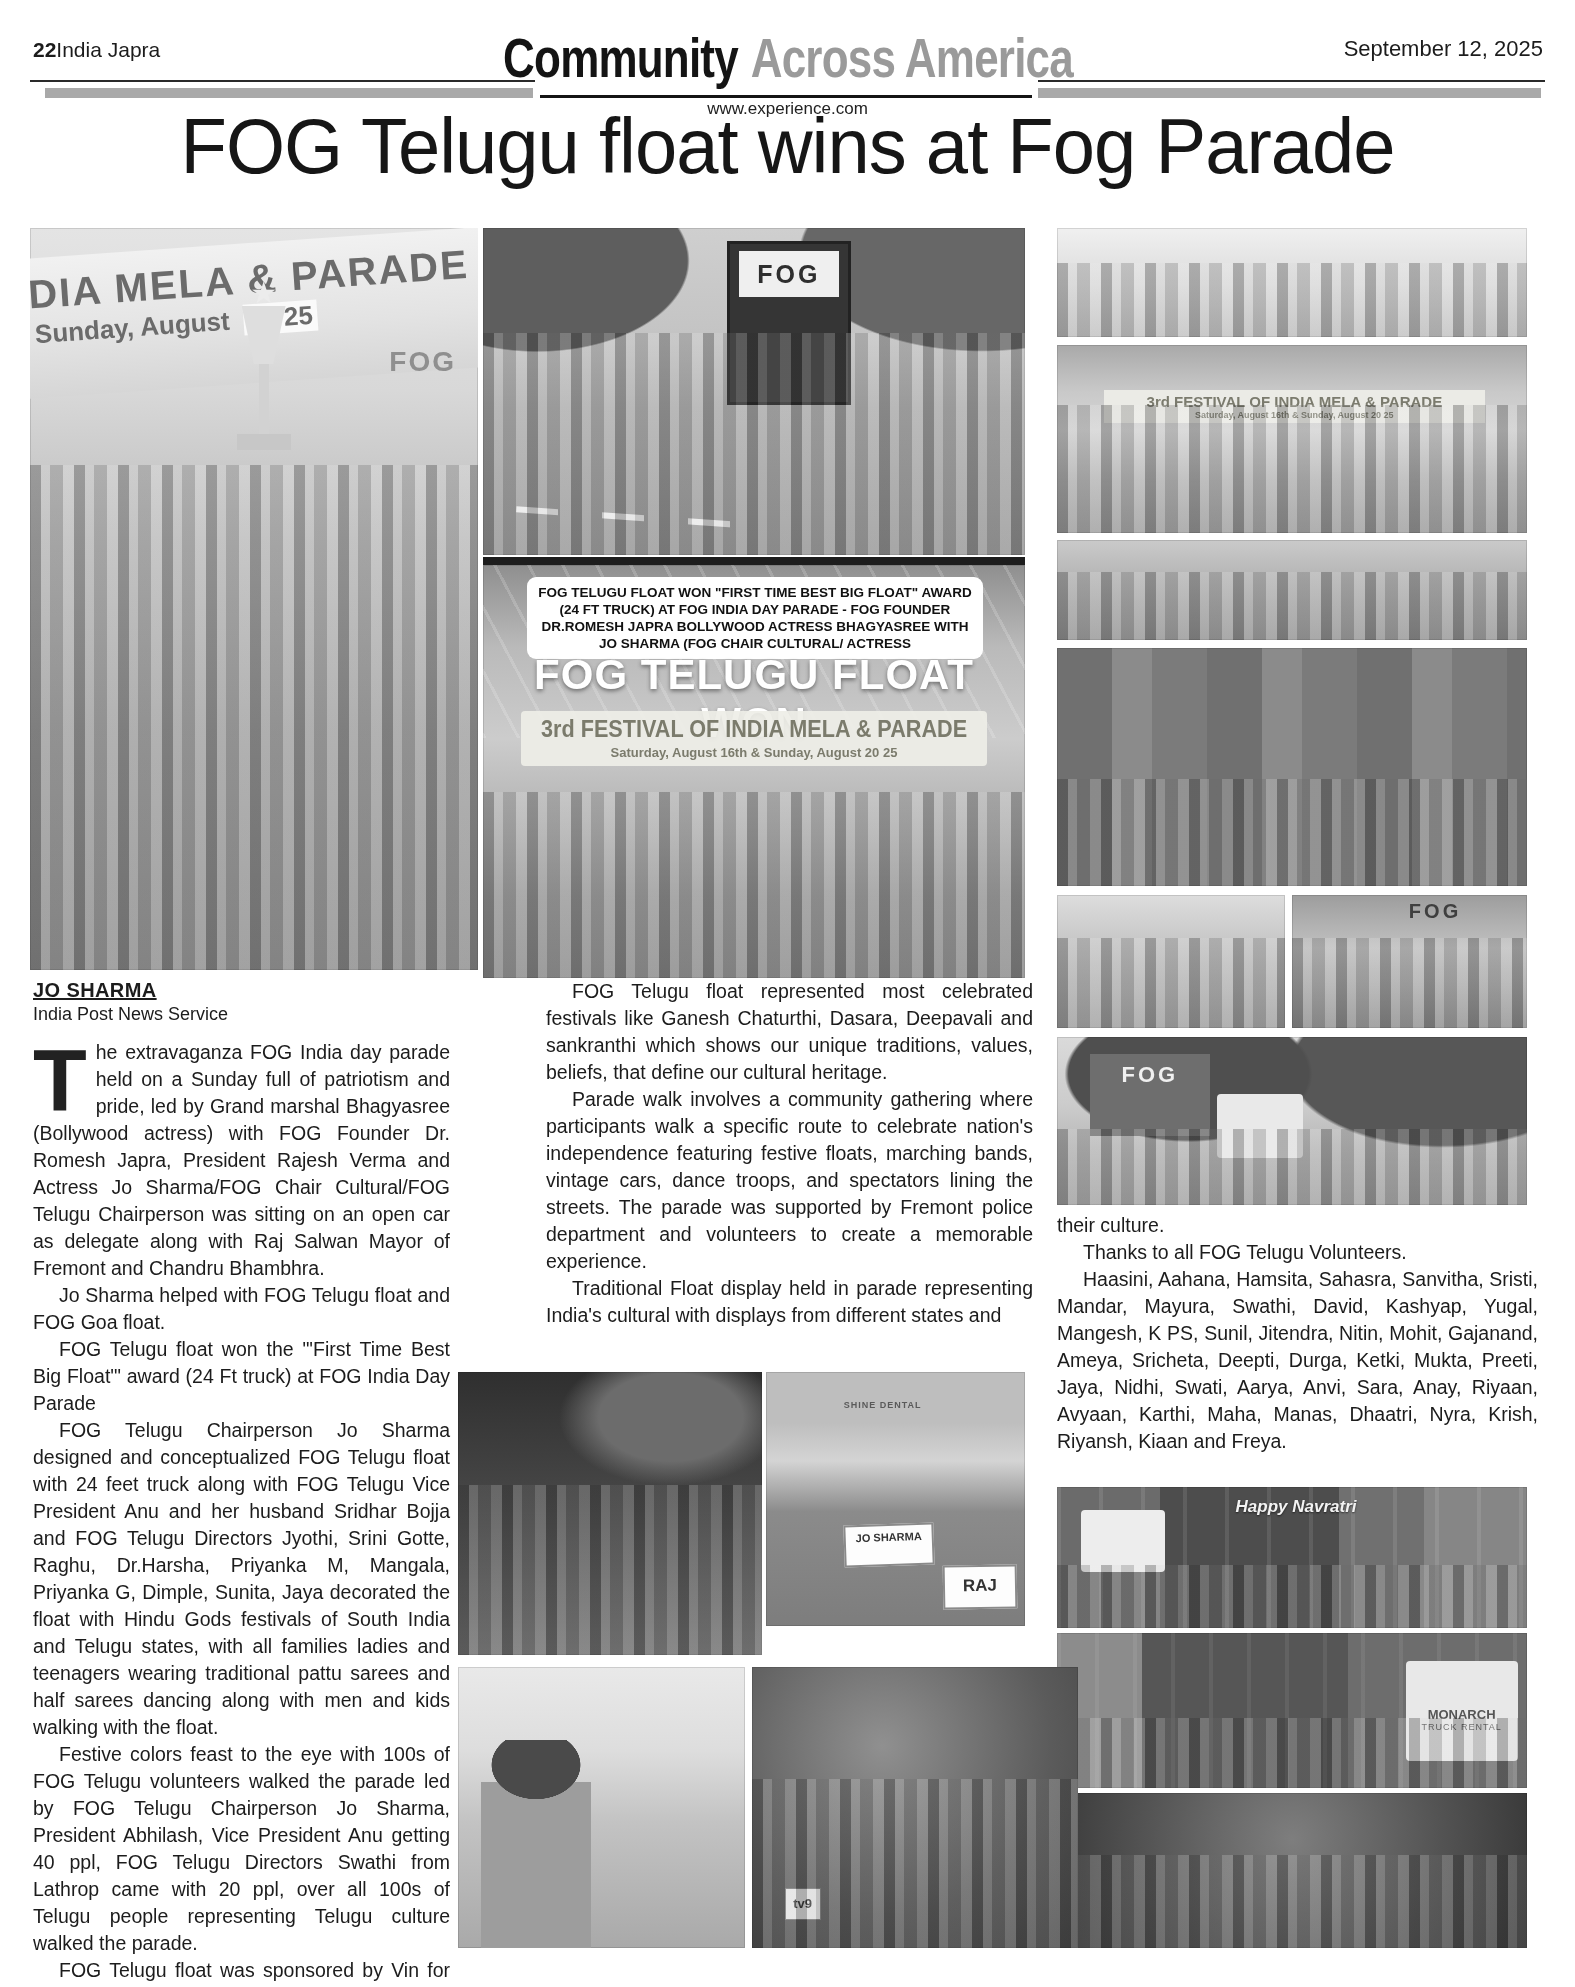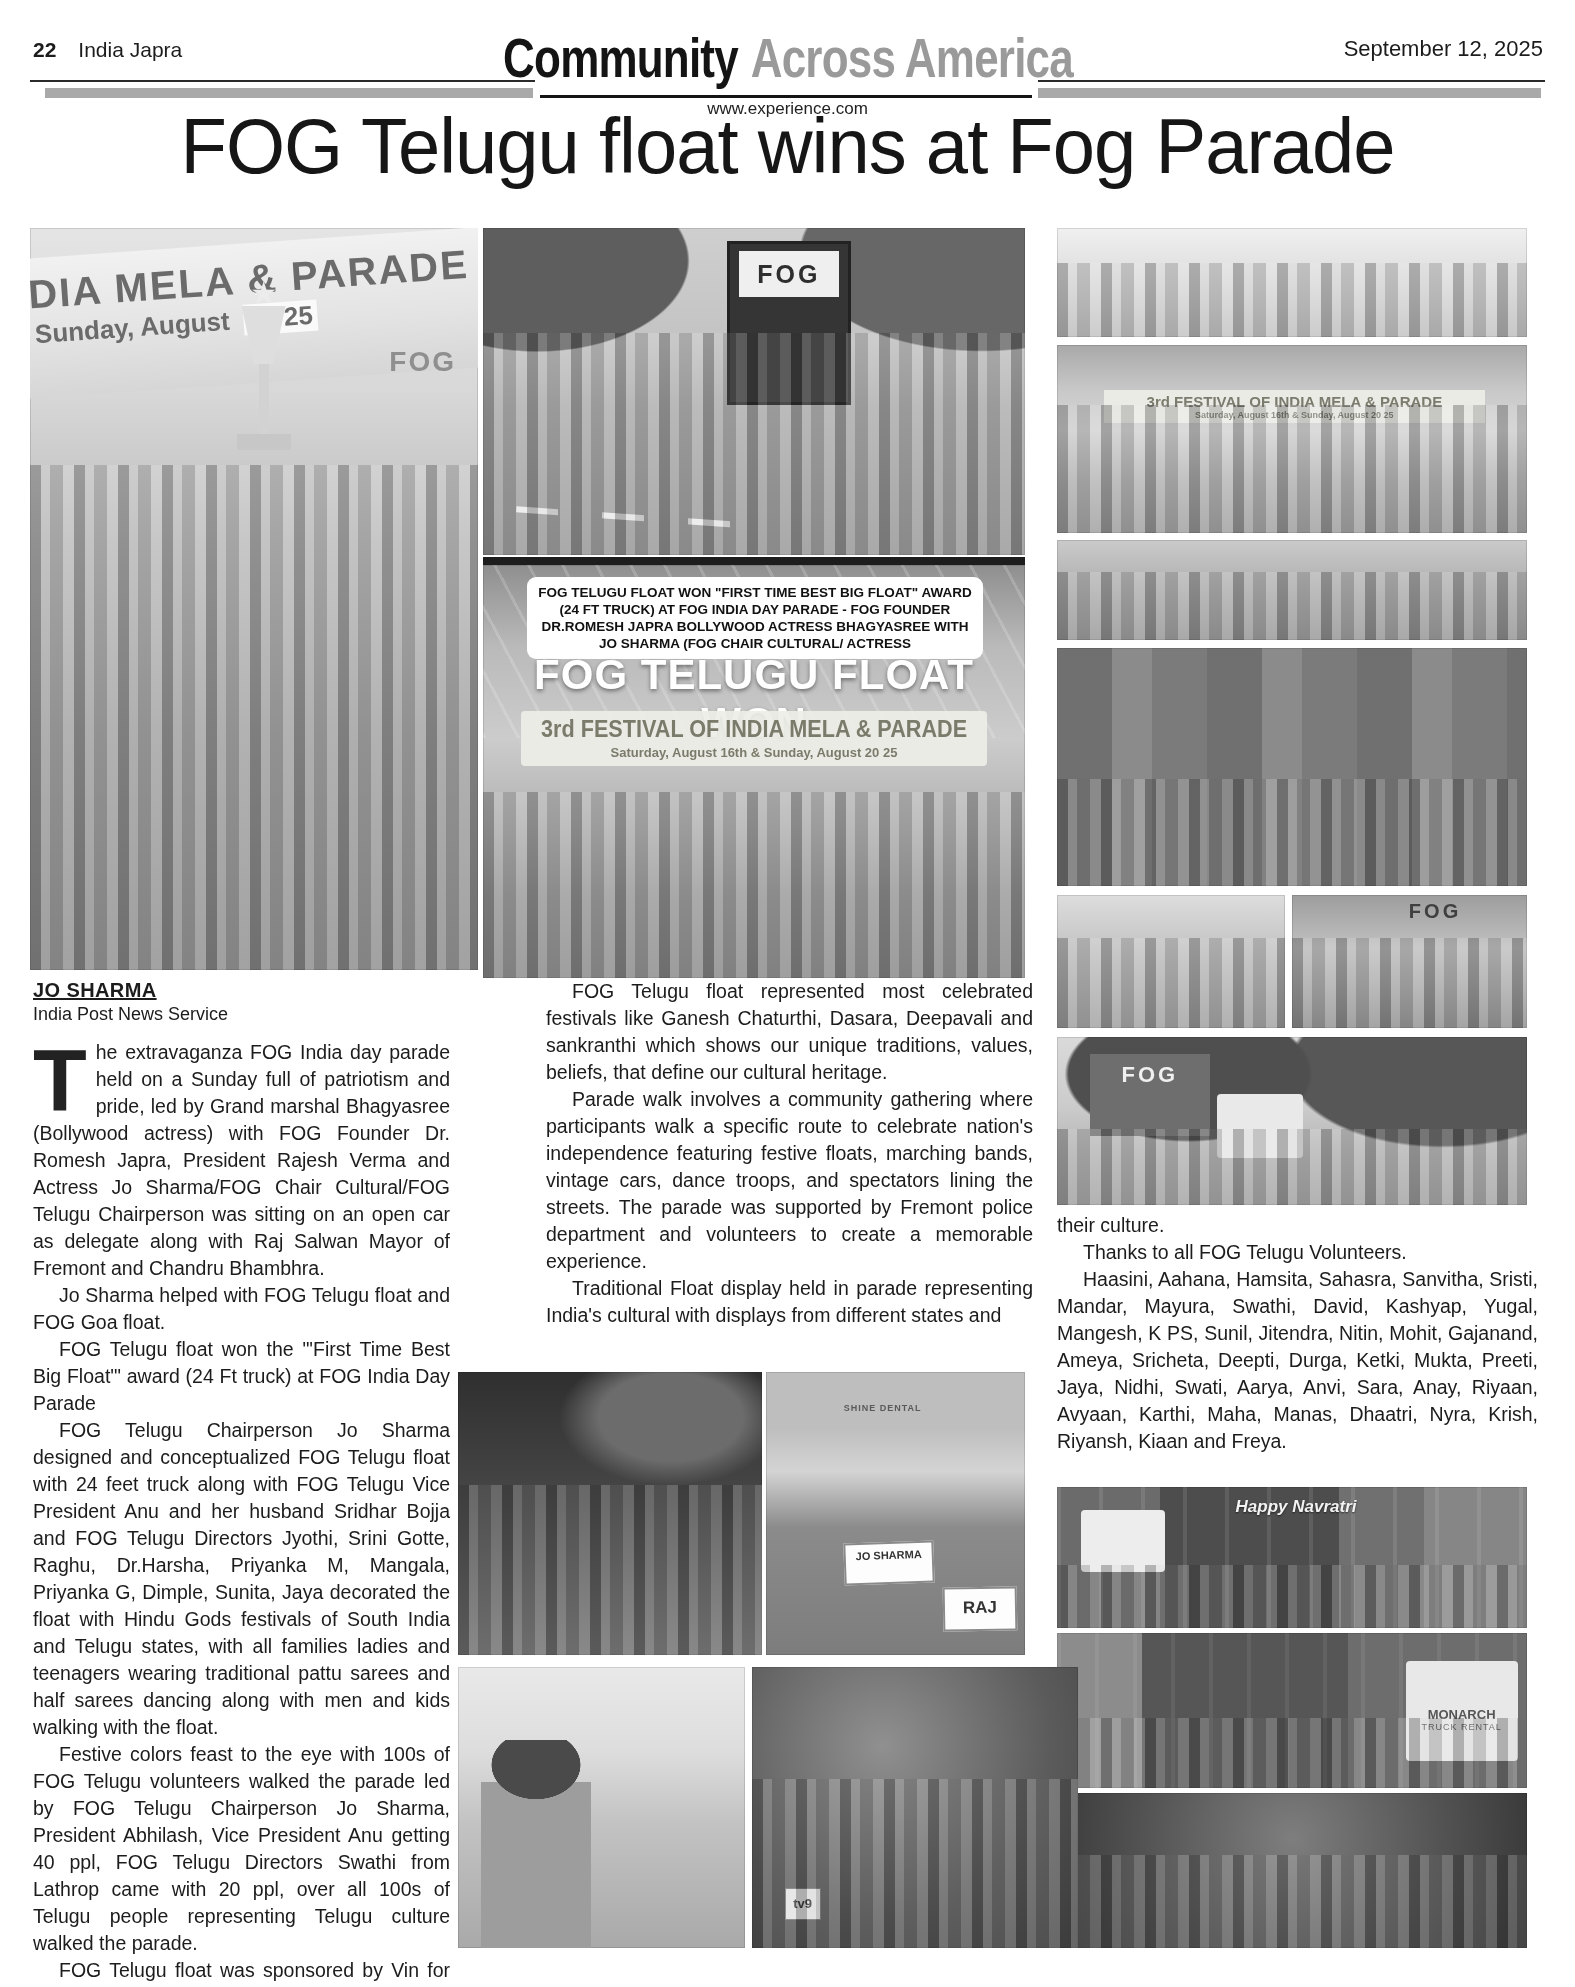--- a/index.html
+++ b/index.html
@@ -1,21 +1,21 @@
 <!DOCTYPE html>
 <html><head>
 <meta charset="utf-8">
 <style>
   html,body{margin:0;padding:0;background:#dcdcdc;}
   .page{position:relative;width:1575px;height:1987px;margin:0 auto;background:#ffffff;
         font-family:"Liberation Sans",sans-serif;color:#1c1c1c;overflow:hidden;}
 
   
   .mh-left{position:absolute;left:33px;top:38px;font-size:21px;white-space:nowrap;}
-  .mh-left .num{font-weight:bold;margin-right:22px;}
+  .mh-left .num{font-weight:bold;margin-right:0;}
   .mh-date{position:absolute;right:32px;top:36px;font-size:22px;}
   .mh-title{position:absolute;left:50%;top:26px;transform:translateX(-50%) scaleX(.8);
             transform-origin:center top;font-weight:bold;font-size:55px;letter-spacing:-1px;
             white-space:nowrap;}
   .mh-title .t-black{color:#141414;}
   .mh-title .t-gray{color:#9a9a9a;margin-left:16px;}
   .rule{position:absolute;height:2px;background:#2a2a2a;top:80px;}
   .rule.left{left:30px;width:505px;}
   .rule.right{left:1038px;width:507px;}
   .graybar{position:absolute;height:10px;background:#a9a9a9;top:88px;}
@@ -113,21 +113,21 @@
   .monarch{position:absolute;right:2%;top:18%;width:112px;height:100px;background:#e8e8e8;border-radius:4px;
     text-align:center;color:#555;}
   .monarch .m1{font-weight:bold;font-size:13px;margin-top:46px;}
   .monarch .m2{font-size:9px;letter-spacing:1px;}
   #ph-r9{left:1057px;top:1793px;width:470px;height:155px;
     background:radial-gradient(circle at 50% 30%,#7e7e7e 0%,#555 55%,#353535 100%);}
 
   #ph-cb1{left:458px;top:1372px;width:304px;height:283px;
     background:radial-gradient(ellipse 180px 110px at 70% 16%,#6c6c6c 40%,transparent 62%),
       linear-gradient(180deg,#2f2f2f 0%,#474747 45%,#5d5d5d 75%,#6f6f6f 100%);}
-  #ph-cb2{left:766px;top:1372px;width:259px;height:283px;
+  #ph-cb2{left:766px;top:1372px;width:259px;height:254px;
     background:linear-gradient(180deg,#bebebe 0% 20%,#d4d4d4 35%,#8b8b8b 55%,#7d7d7d 100%);}
   .dental{position:absolute;left:30%;top:11%;font-size:9px;font-weight:bold;color:#5a5a5a;letter-spacing:1px;}
   .sign{position:absolute;background:#fdfdfd;border:2px solid #8a8a8a;color:#333;font-weight:bold;text-align:center;}
   .sign-jo{left:30%;top:60%;width:86px;height:34px;font-size:11px;line-height:14px;padding-top:4px;transform:rotate(-2deg);}
   .sign-raj{right:3%;top:76%;width:70px;height:40px;font-size:17px;line-height:38px;transform:rotate(-1deg);}
   #ph-cb3{left:458px;top:1667px;width:287px;height:281px;
     background:linear-gradient(180deg,#e9e9e9 0%,#dddddd 30%,#c3c3c3 55%,#a9a9a9 100%);}
   #ph-cb3::before{content:"";position:absolute;left:8%;top:26%;width:110px;height:74%;
     background:radial-gradient(ellipse 52px 40px at 50% 12%,#4a4a4a 85%,transparent 86%),
       linear-gradient(180deg,transparent 0 20%,#9d9d9d 20% 100%);}

